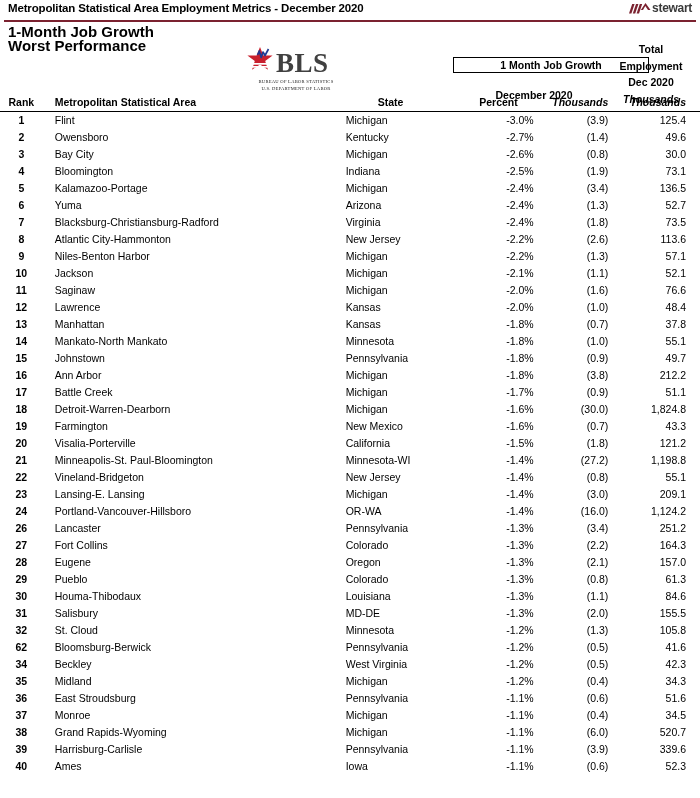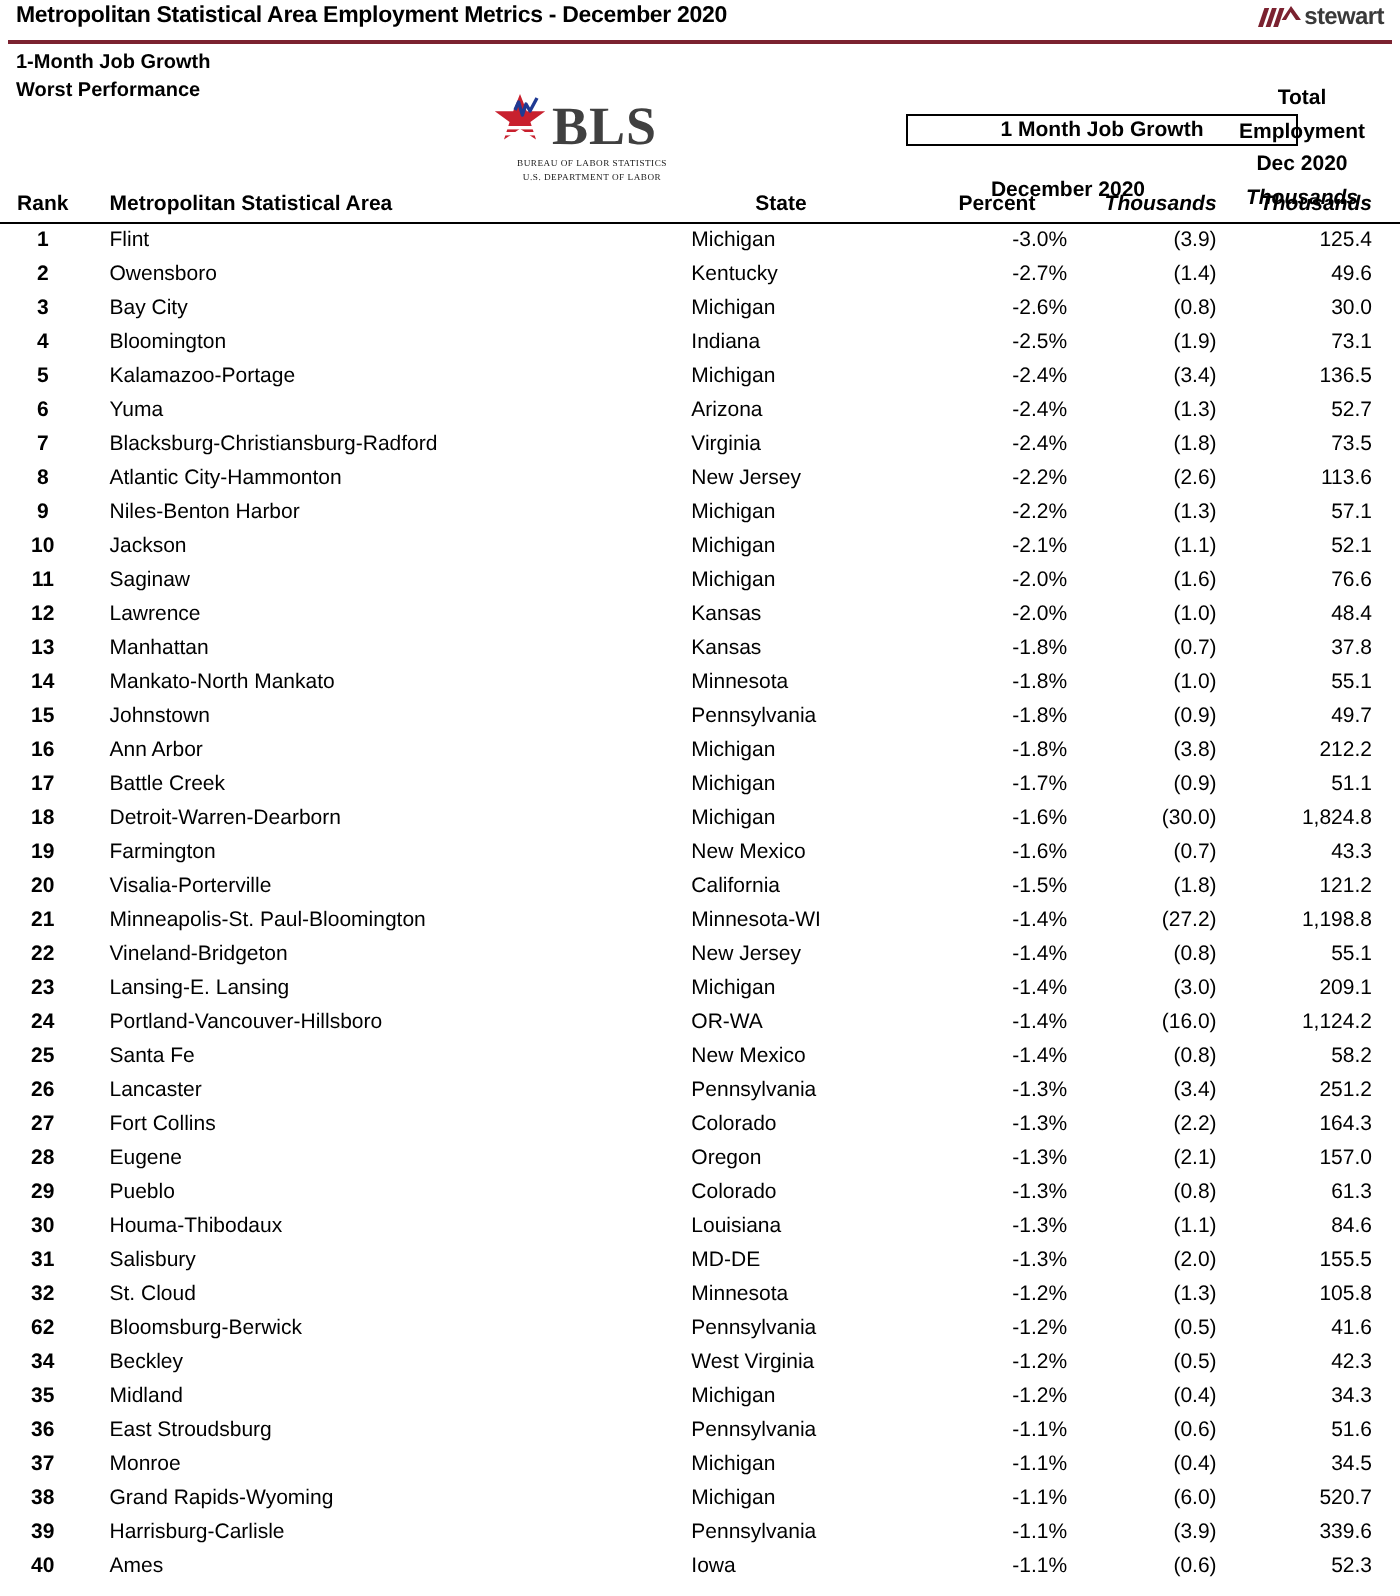--- a/index.html
+++ b/index.html
@@ -58,21 +58,21 @@
     top: 20px;
     height: 1.5px;
     background: #7B2230;
   }
 
   
   .subtitle-block {
     position: absolute;
     left: 8px;
     top: 25px;
-    font-size: 10px;
+    font-size: 15px;
     font-weight: bold;
     line-height: 14px;
   }
 
   
   .bls-logo {
     position: absolute;
     left: 246px;
     top: 48px;
     width: 100px;
@@ -433,28 +433,20 @@
       </tr>
       <tr>
         <td class="c-rank">24</td>
         <td class="c-msa">Portland-Vancouver-Hillsboro</td>
         <td class="c-state">OR-WA</td>
         <td class="c-pct">-1.4%</td>
         <td class="c-thou">(16.0)</td>
         <td class="c-tot">1,124.2</td>
       </tr>
       <tr>
-        <td class="c-rank">25</td>
-        <td class="c-msa">Santa Fe</td>
-        <td class="c-state">New Mexico</td>
-        <td class="c-pct">-1.4%</td>
-        <td class="c-thou">(0.8)</td>
-        <td class="c-tot">58.2</td>
-      </tr>
-      <tr>
         <td class="c-rank">26</td>
         <td class="c-msa">Lancaster</td>
         <td class="c-state">Pennsylvania</td>
         <td class="c-pct">-1.3%</td>
         <td class="c-thou">(3.4)</td>
         <td class="c-tot">251.2</td>
       </tr>
       <tr>
         <td class="c-rank">27</td>
         <td class="c-msa">Fort Collins</td>

